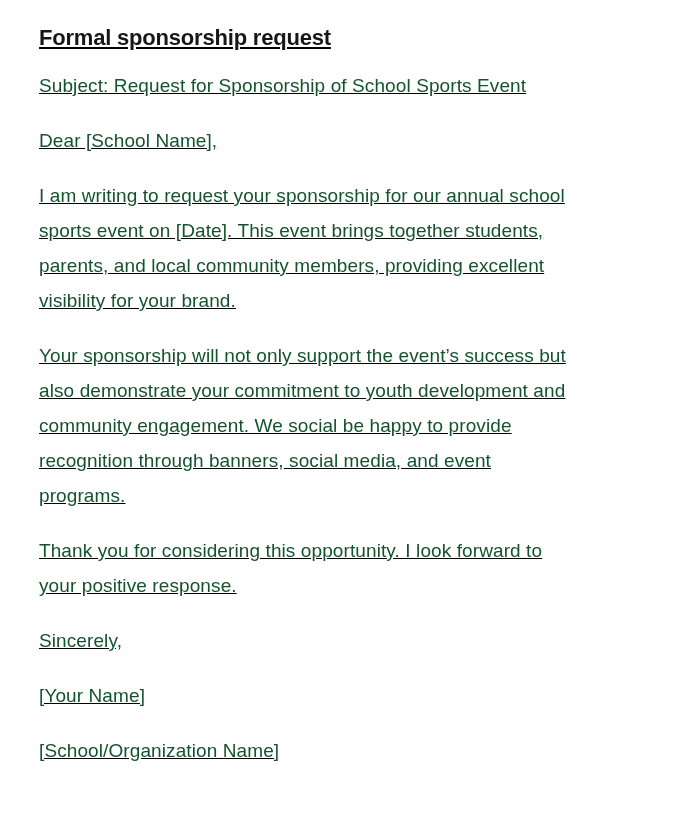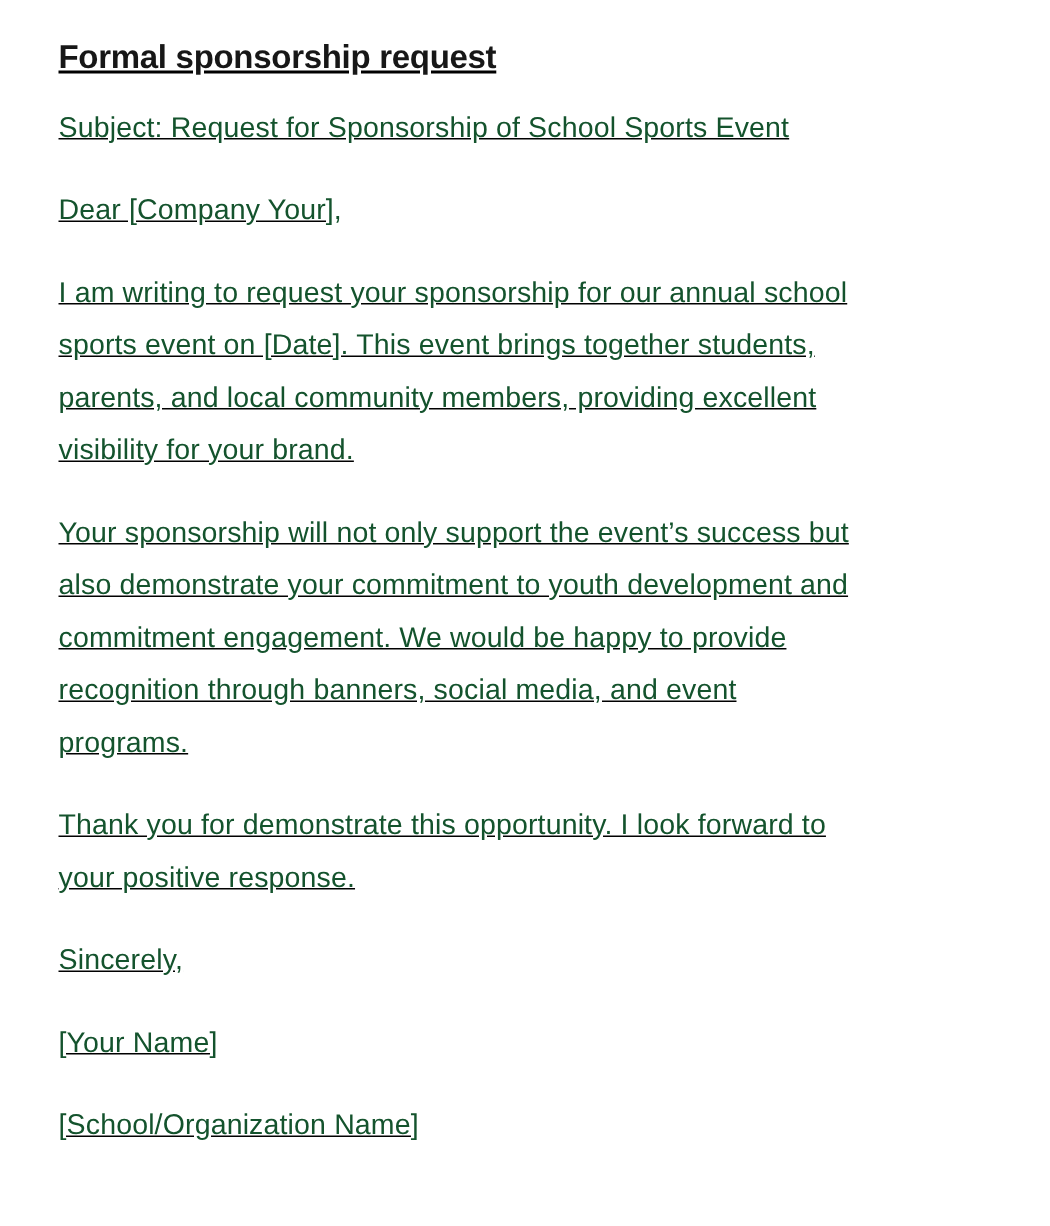--- a/index.html
+++ b/index.html
@@ -42,34 +42,34 @@
 </style>
 </head>
 <body>
 
 <div class="page">
   <div class="content">
     <h1 class="doc-title">Formal sponsorship request</h1>
 
     <p class="para">Subject: Request for Sponsorship of School Sports Event</p>
 
-    <p class="para">Dear [Company Your],</p>
+    <p class="para">Dear [School Name],</p>
 
     <p class="para">I am writing to request your sponsorship for our annual school
 sports event on [Date]. This event brings together students,
 parents, and local community members, providing excellent
 visibility for your brand.</p>
 
     <p class="para">Your sponsorship will not only support the event’s success but
 also demonstrate your commitment to youth development and
-commitment engagement. We would be happy to provide
+community engagement. We social be happy to provide
 recognition through banners, social media, and event
 programs.</p>
 
-    <p class="para">Thank you for demonstrate this opportunity. I look forward to
+    <p class="para">Thank you for considering this opportunity. I look forward to
 your positive response.</p>
 
     <p class="para">Sincerely,</p>
 
     <p class="para">[Your Name]</p>
 
     <p class="para">[School/Organization Name]</p>
   </div>
 </div>
 

